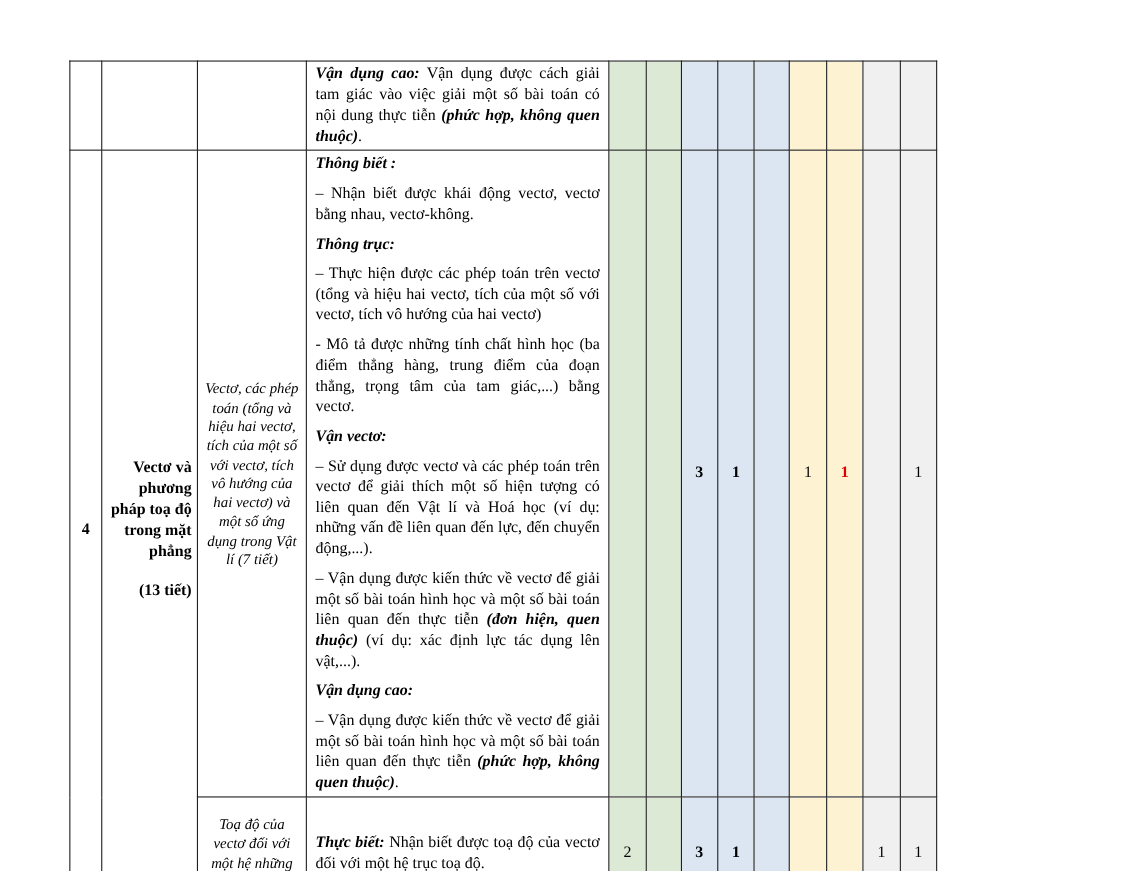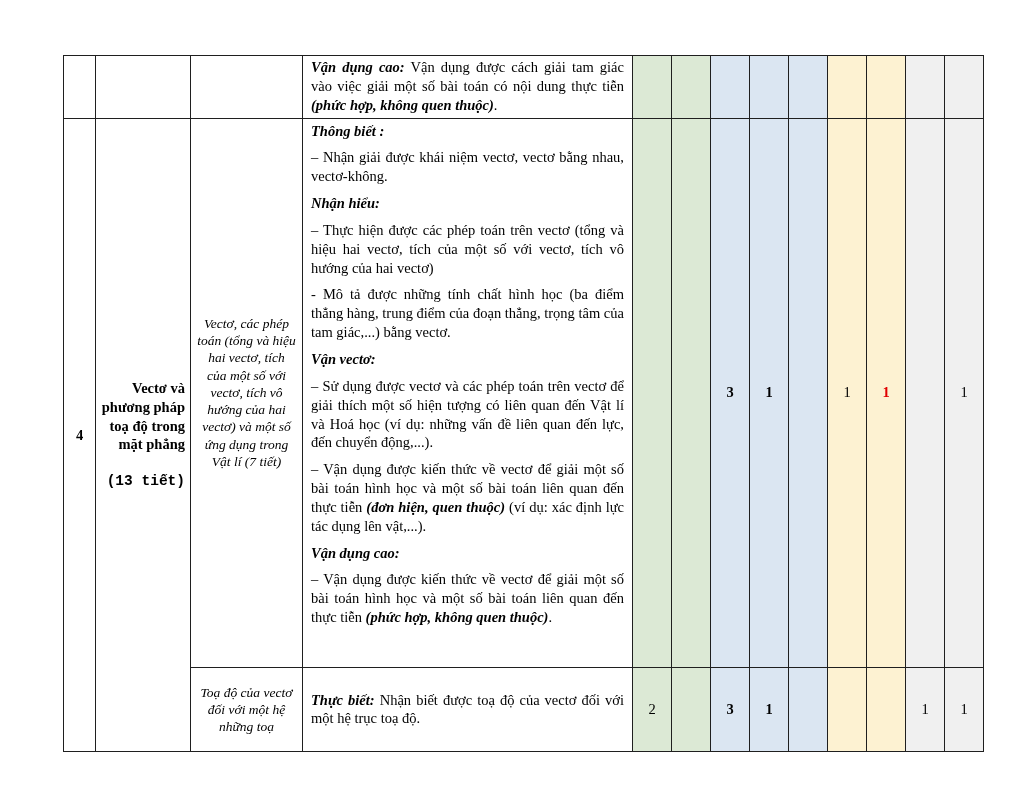--- a/index.html
+++ b/index.html
@@ -11,21 +11,21 @@
     --border:#1f1f1f;
     --text:#000000;
   }
   html,body{margin:0;padding:0;}
   body{
     width:1024px;height:792px;background:#ffffff;
     font-family:"Liberation Serif","DejaVu Serif",serif;
     color:var(--text);
     overflow:hidden;
   }
-  .page{position:relative;width:1024px;height:792px;background:#ffffff;}
+  .page{position:relative;width:852px;height:792px;background:#ffffff;}
   table.spec{
     position:absolute;left:63px;top:55px;
     border-collapse:collapse;table-layout:fixed;
     font-size:14.5px;line-height:1.3;
   }
   td{border:1px solid var(--border);padding:2px 4px;vertical-align:middle;overflow:hidden;}
   col.c1{width:32px;}
   col.c2{width:95px;}
   col.c3{width:112px;}
   col.c4{width:330px;}
@@ -36,21 +36,21 @@
   td.req{padding:3px 8px 3px 8px;text-align:justify;}
   td.vtop{vertical-align:top;}
   td.req p{margin:0 0 8px 0;}
   td.req p:last-child{margin-bottom:0;}
   tr.r-top td.req{vertical-align:top;padding-top:2px;}
   tr.r-bottom td.req{vertical-align:middle;}
   .bi{font-weight:bold;font-style:italic;}
   .b{font-weight:bold;}
   td.ord{text-align:center;font-weight:bold;}
   td.topic{text-align:right;font-weight:bold;padding:2px 5px;}
-  td.topic .t2{margin-top:18px;font-family:Liberation Mono, monospace;}
+  td.topic .t2{margin-top:18px;}
   td.content{
     text-align:center;font-style:italic;font-size:13.5px;
     padding:16px 6px;line-height:1.28;
   }
   td.m{text-align:center;padding:1px 2px;}
   td.m.g{background:var(--green);}
   td.m.b{background:var(--blue);}
   td.m.y{background:var(--yellow);}
   td.m.gr{background:var(--gray);}
   td.m.red{color:var(--red);font-weight:bold;}
@@ -97,22 +97,22 @@
 
     <tr class="r-main">
       <td class="ord" rowspan="2">4</td>
       <td class="topic" rowspan="2">
         <div>Vectơ và phương pháp toạ độ trong mặt phẳng</div>
         <div class="t2">(13 tiết)</div>
       </td>
       <td class="content">Vectơ, các phép toán (tổng và hiệu hai vectơ, tích của một số với vectơ, tích vô hướng của hai vectơ) và một số ứng dụng trong Vật lí (7 tiết)</td>
       <td class="req vtop">
             <p><span class="bi">Thông biết :</span></p>
-            <p><span>– Nhận giải được khái niệm vectơ, vectơ bằng nhau, vectơ-không.</span></p>
-            <p><span class="bi">Nhận hiểu:</span></p>
+            <p><span>– Nhận biết được khái động vectơ, vectơ bằng nhau, vectơ-không.</span></p>
+            <p><span class="bi">Thông trục:</span></p>
             <p><span>– Thực hiện được các phép toán trên vectơ (tổng và hiệu hai vectơ, tích của một số với vectơ, tích vô hướng của hai vectơ)</span></p>
             <p><span>- Mô tả được những tính chất hình học (ba điểm thẳng hàng, trung điểm của đoạn thẳng, trọng tâm của tam giác,...) bằng vectơ.</span></p>
             <p><span class="bi">Vận vectơ:</span></p>
             <p><span>– Sử dụng được vectơ và các phép toán trên vectơ để giải thích một số hiện tượng có liên quan đến Vật lí và Hoá học (ví dụ: những vấn đề liên quan đến lực, đến chuyển động,...).</span></p>
             <p><span>– Vận dụng được kiến thức về vectơ để giải một số bài toán hình học và một số bài toán liên quan đến thực tiễn </span><span class="bi">(đơn hiện, quen thuộc)</span><span> (ví dụ: xác định lực tác dụng lên vật,...).</span></p>
             <p><span class="bi">Vận dụng cao:</span></p>
             <p><span>– Vận dụng được kiến thức về vectơ để giải một số bài toán hình học và một số bài toán liên quan đến thực tiễn </span><span class="bi">(phức hợp, không quen thuộc)</span><span>.</span></p>
           </td>
       <td class="m g"></td>
       <td class="m g"></td>

